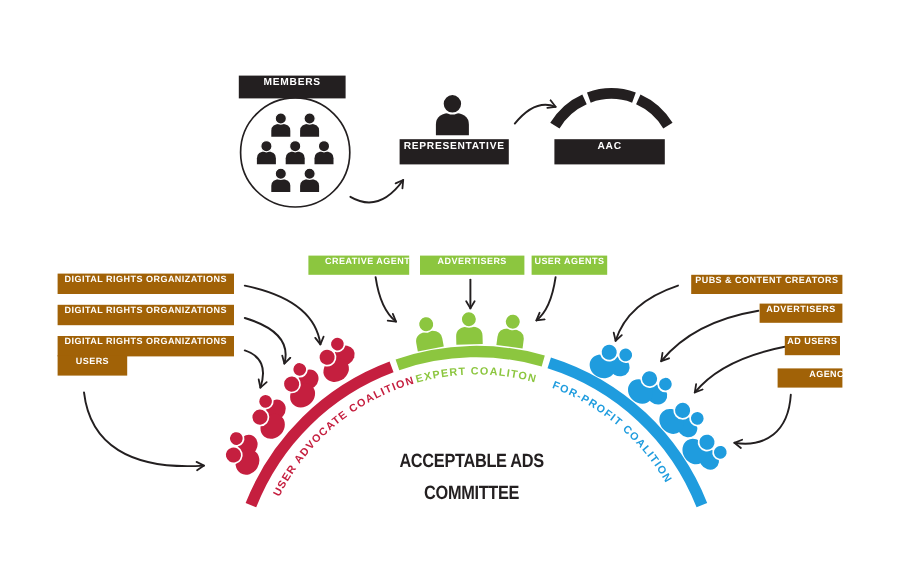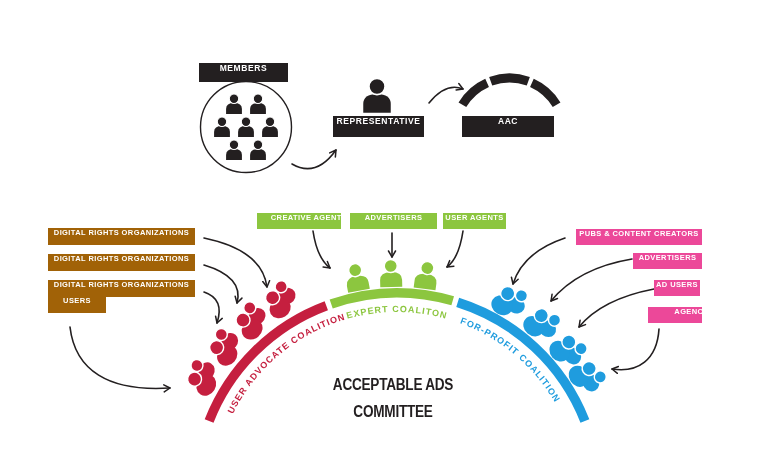--- a/index.html
+++ b/index.html
@@ -14,21 +14,21 @@
   .head{stroke:#fff;stroke-width:1.4;}
   .outline-circle{fill:none;stroke:#231F20;stroke-width:1.4;}
   .arc-text{font-family:"Liberation Sans",sans-serif;font-weight:bold;font-size:9px;letter-spacing:1px;}
   .tagbox{
     position:absolute;box-sizing:border-box;display:flex;align-items:flex-start;justify-content:center;
     color:#fff;font-weight:bold;font-size:7.5px;letter-spacing:.4px;white-space:nowrap;
   }
   .darkbox{background:#231F20;font-size:8.5px;letter-spacing:.6px;}
   .redbox{background:#a16207;}
   .greenbox{background:#8CC63F;}
-  .bluebox{background:#ec4899;}
+  .bluebox{background:#a16207;}
   .title{
     position:absolute;left:280px;top:371px;width:226px;text-align:center;
     color:#231F20;font-weight:bold;font-size:16px;line-height:27px;letter-spacing:-.3px;
   }
   .title-scale{transform:scaleX(.85);transform-origin:50% 0;}
 </style>
 </head>
 <body>
 
 <div id="canvas">

